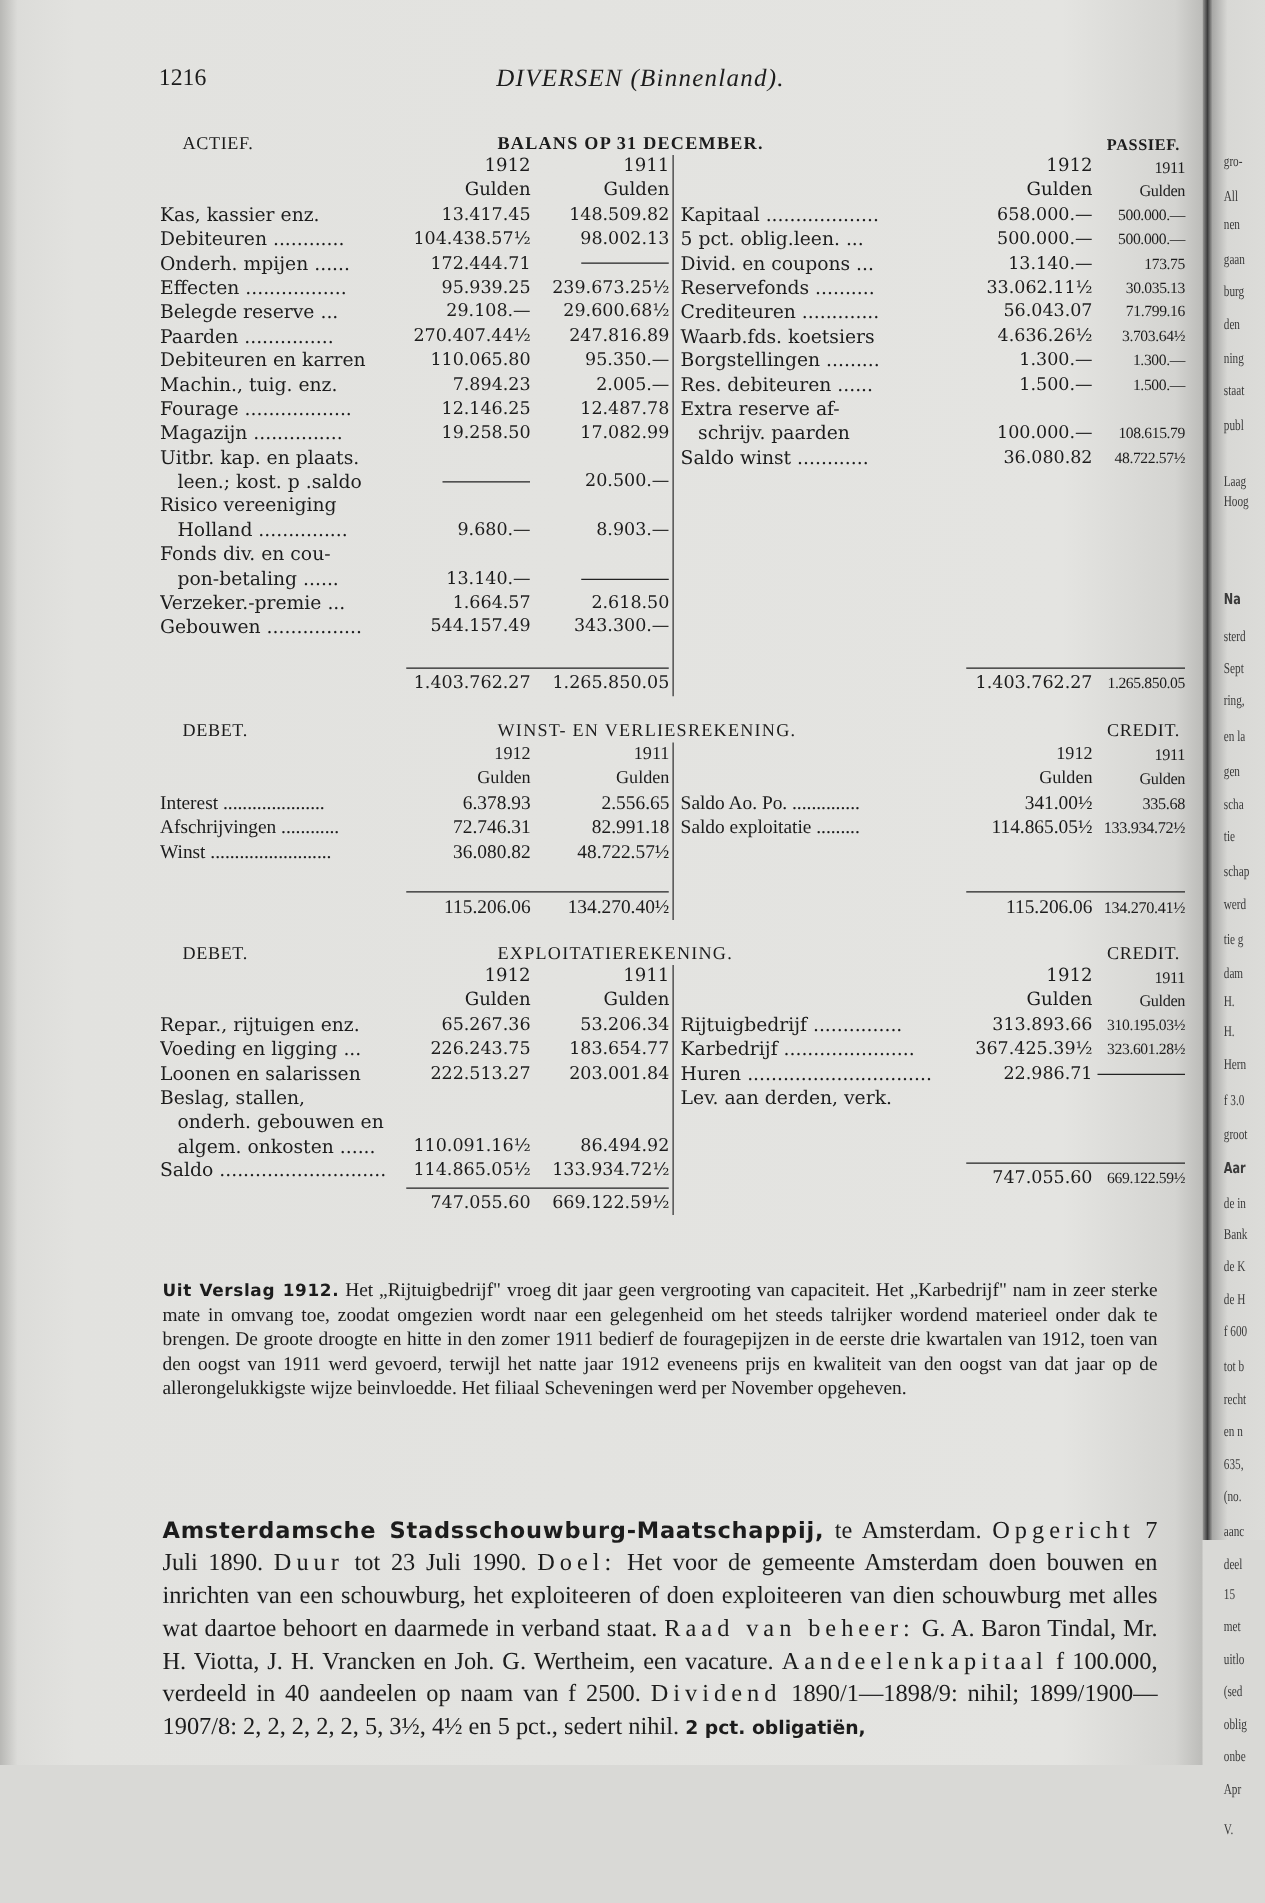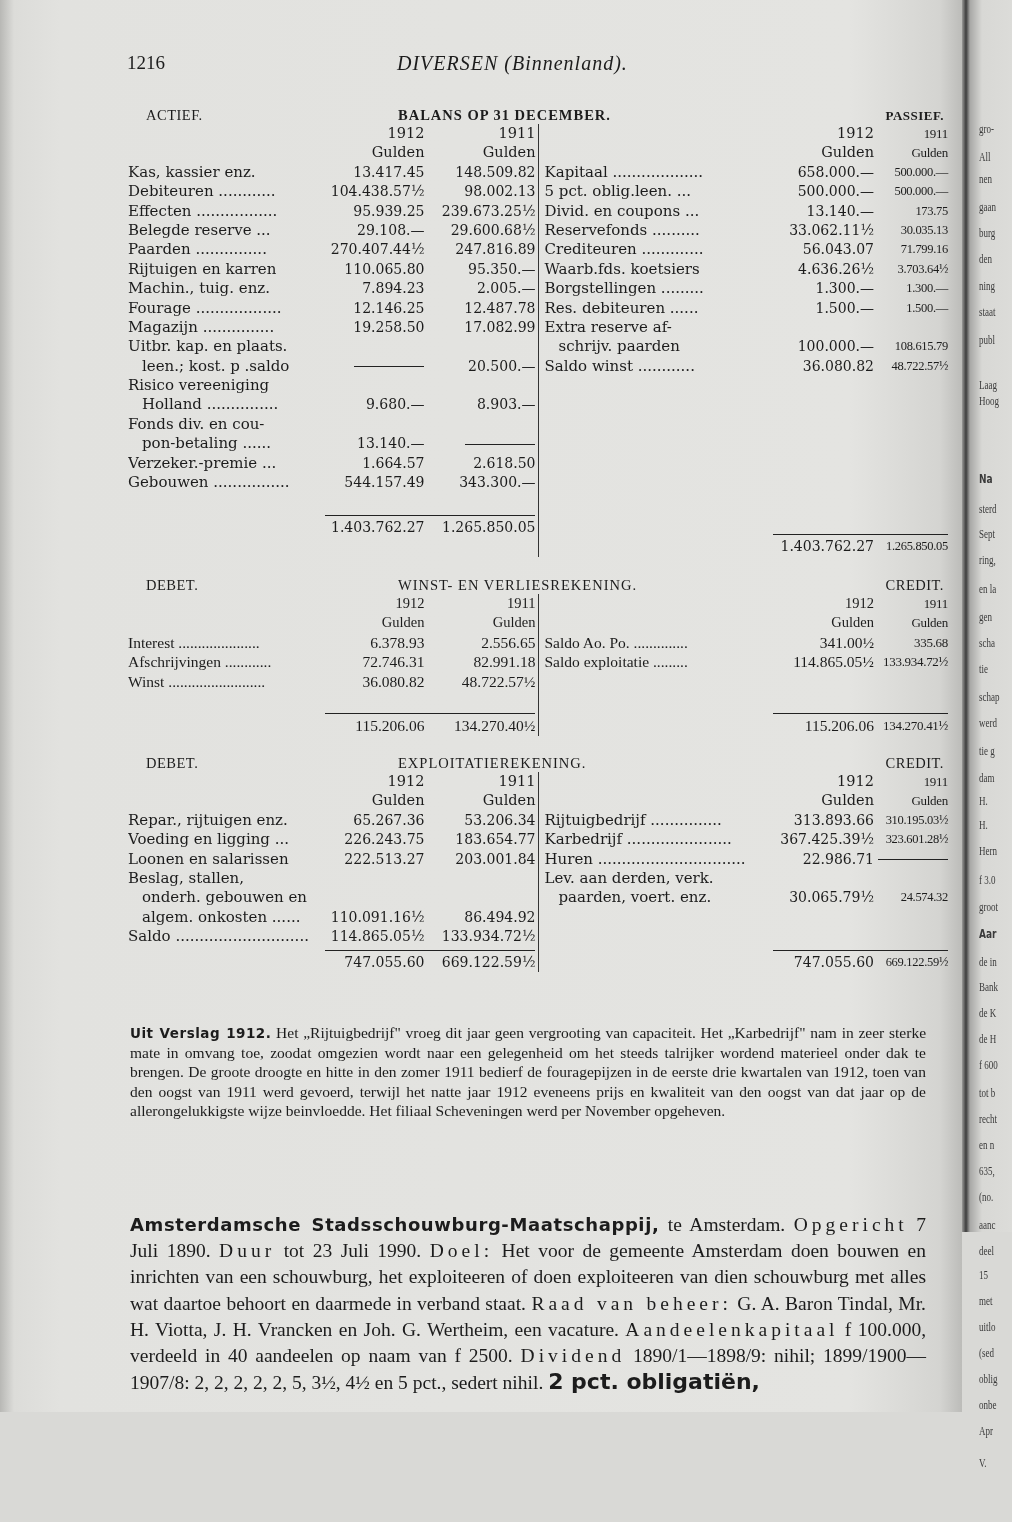--- a/index.html
+++ b/index.html
@@ -54,21 +54,21 @@
 
   .wv .lbl, .wv .v { font-family: "Liberation Serif", serif; font-size: 15.5px; }
   .wv .right .v2 { font-size: 13px; }
 
   .prose { position: absolute; left: 130px; width: 796px; font-family: "Liberation Serif", serif; text-align: justify; }
   .prose.small { top: 1023px; font-size: 15.5px; line-height: 19.2px; }
   .prose.small .lead { font-family: "DejaVu Sans", sans-serif; font-weight: bold; font-size: 13.5px; letter-spacing: 0.5px; }
   .prose.big { top: 1212px; font-size: 19.5px; line-height: 26.2px; }
   .prose.big .company { font-family: "DejaVu Sans", sans-serif; font-weight: bold; font-size: 18px; letter-spacing: 0.6px; }
   .spaced { letter-spacing: 4px; }
-  .boldsans { font-family: "DejaVu Sans", sans-serif; font-weight: bold; font-size: 22px; }
+  .boldsans { font-family: "DejaVu Sans", sans-serif; font-weight: bold; font-size: 15px; }
 </style>
 </head>
 <body>
 
 <div class="page">
 
   <div class="running-head">
     <span class="page-num">1216</span>
     <span class="page-title">DIVERSEN (Binnenland).</span>
   </div>
@@ -95,36 +95,41 @@
             <span class="lbl">Kas, kassier enz.</span>
             <span class="v v1">13.417.45</span>
             <span class="v v2">148.509.82</span>
           </div>
           <div class="row">
             <span class="lbl">Debiteuren ............</span>
             <span class="v v1">104.438.57½</span>
             <span class="v v2">98.002.13</span>
           </div>
           <div class="row">
+            <span class="lbl">Onderh. mpijen ......</span>
+            <span class="v v1">172.444.71</span>
+            <span class="v v2 dash-cell"></span>
+          </div>
+          <div class="row">
             <span class="lbl">Effecten .................</span>
             <span class="v v1">95.939.25</span>
             <span class="v v2">239.673.25½</span>
           </div>
           <div class="row">
             <span class="lbl">Belegde reserve ...</span>
             <span class="v v1">29.108.—</span>
             <span class="v v2">29.600.68½</span>
           </div>
           <div class="row">
             <span class="lbl">Paarden ...............</span>
             <span class="v v1">270.407.44½</span>
             <span class="v v2">247.816.89</span>
           </div>
           <div class="row">
-            <span class="lbl">Rijtuigen en karren</span>
+            <span class="lbl">Debiteuren en karren</span>
             <span class="v v1">110.065.80</span>
             <span class="v v2">95.350.—</span>
           </div>
           <div class="row">
             <span class="lbl">Machin., tuig. enz.</span>
             <span class="v v1">7.894.23</span>
             <span class="v v2">2.005.—</span>
           </div>
           <div class="row">
             <span class="lbl">Fourage ..................</span>
@@ -425,25 +430,20 @@
           </div>
           <div class="row">
             <span class="lbl">Huren ...............................</span>
             <span class="v v1">22.986.71</span>
             <span class="v v2 dash-cell"></span>
           </div>
           <div class="row">
             <span class="lbl">Lev. aan derden, verk.</span>
             <span class="v v1"></span>
             <span class="v v2"></span>
-          </div>
-          <div class="row">
-            <span class="lbl indent">paarden, voert. enz.</span>
-            <span class="v v1">30.065.79½</span>
-            <span class="v v2">24.574.32</span>
           </div>
           <div class="row">
             <span class="lbl"></span>
             <span class="v v1"></span>
             <span class="v v2"></span>
           </div>
           <div class="row">
             <span class="lbl"></span>
             <span class="v v1"></span>
             <span class="v v2"></span>

